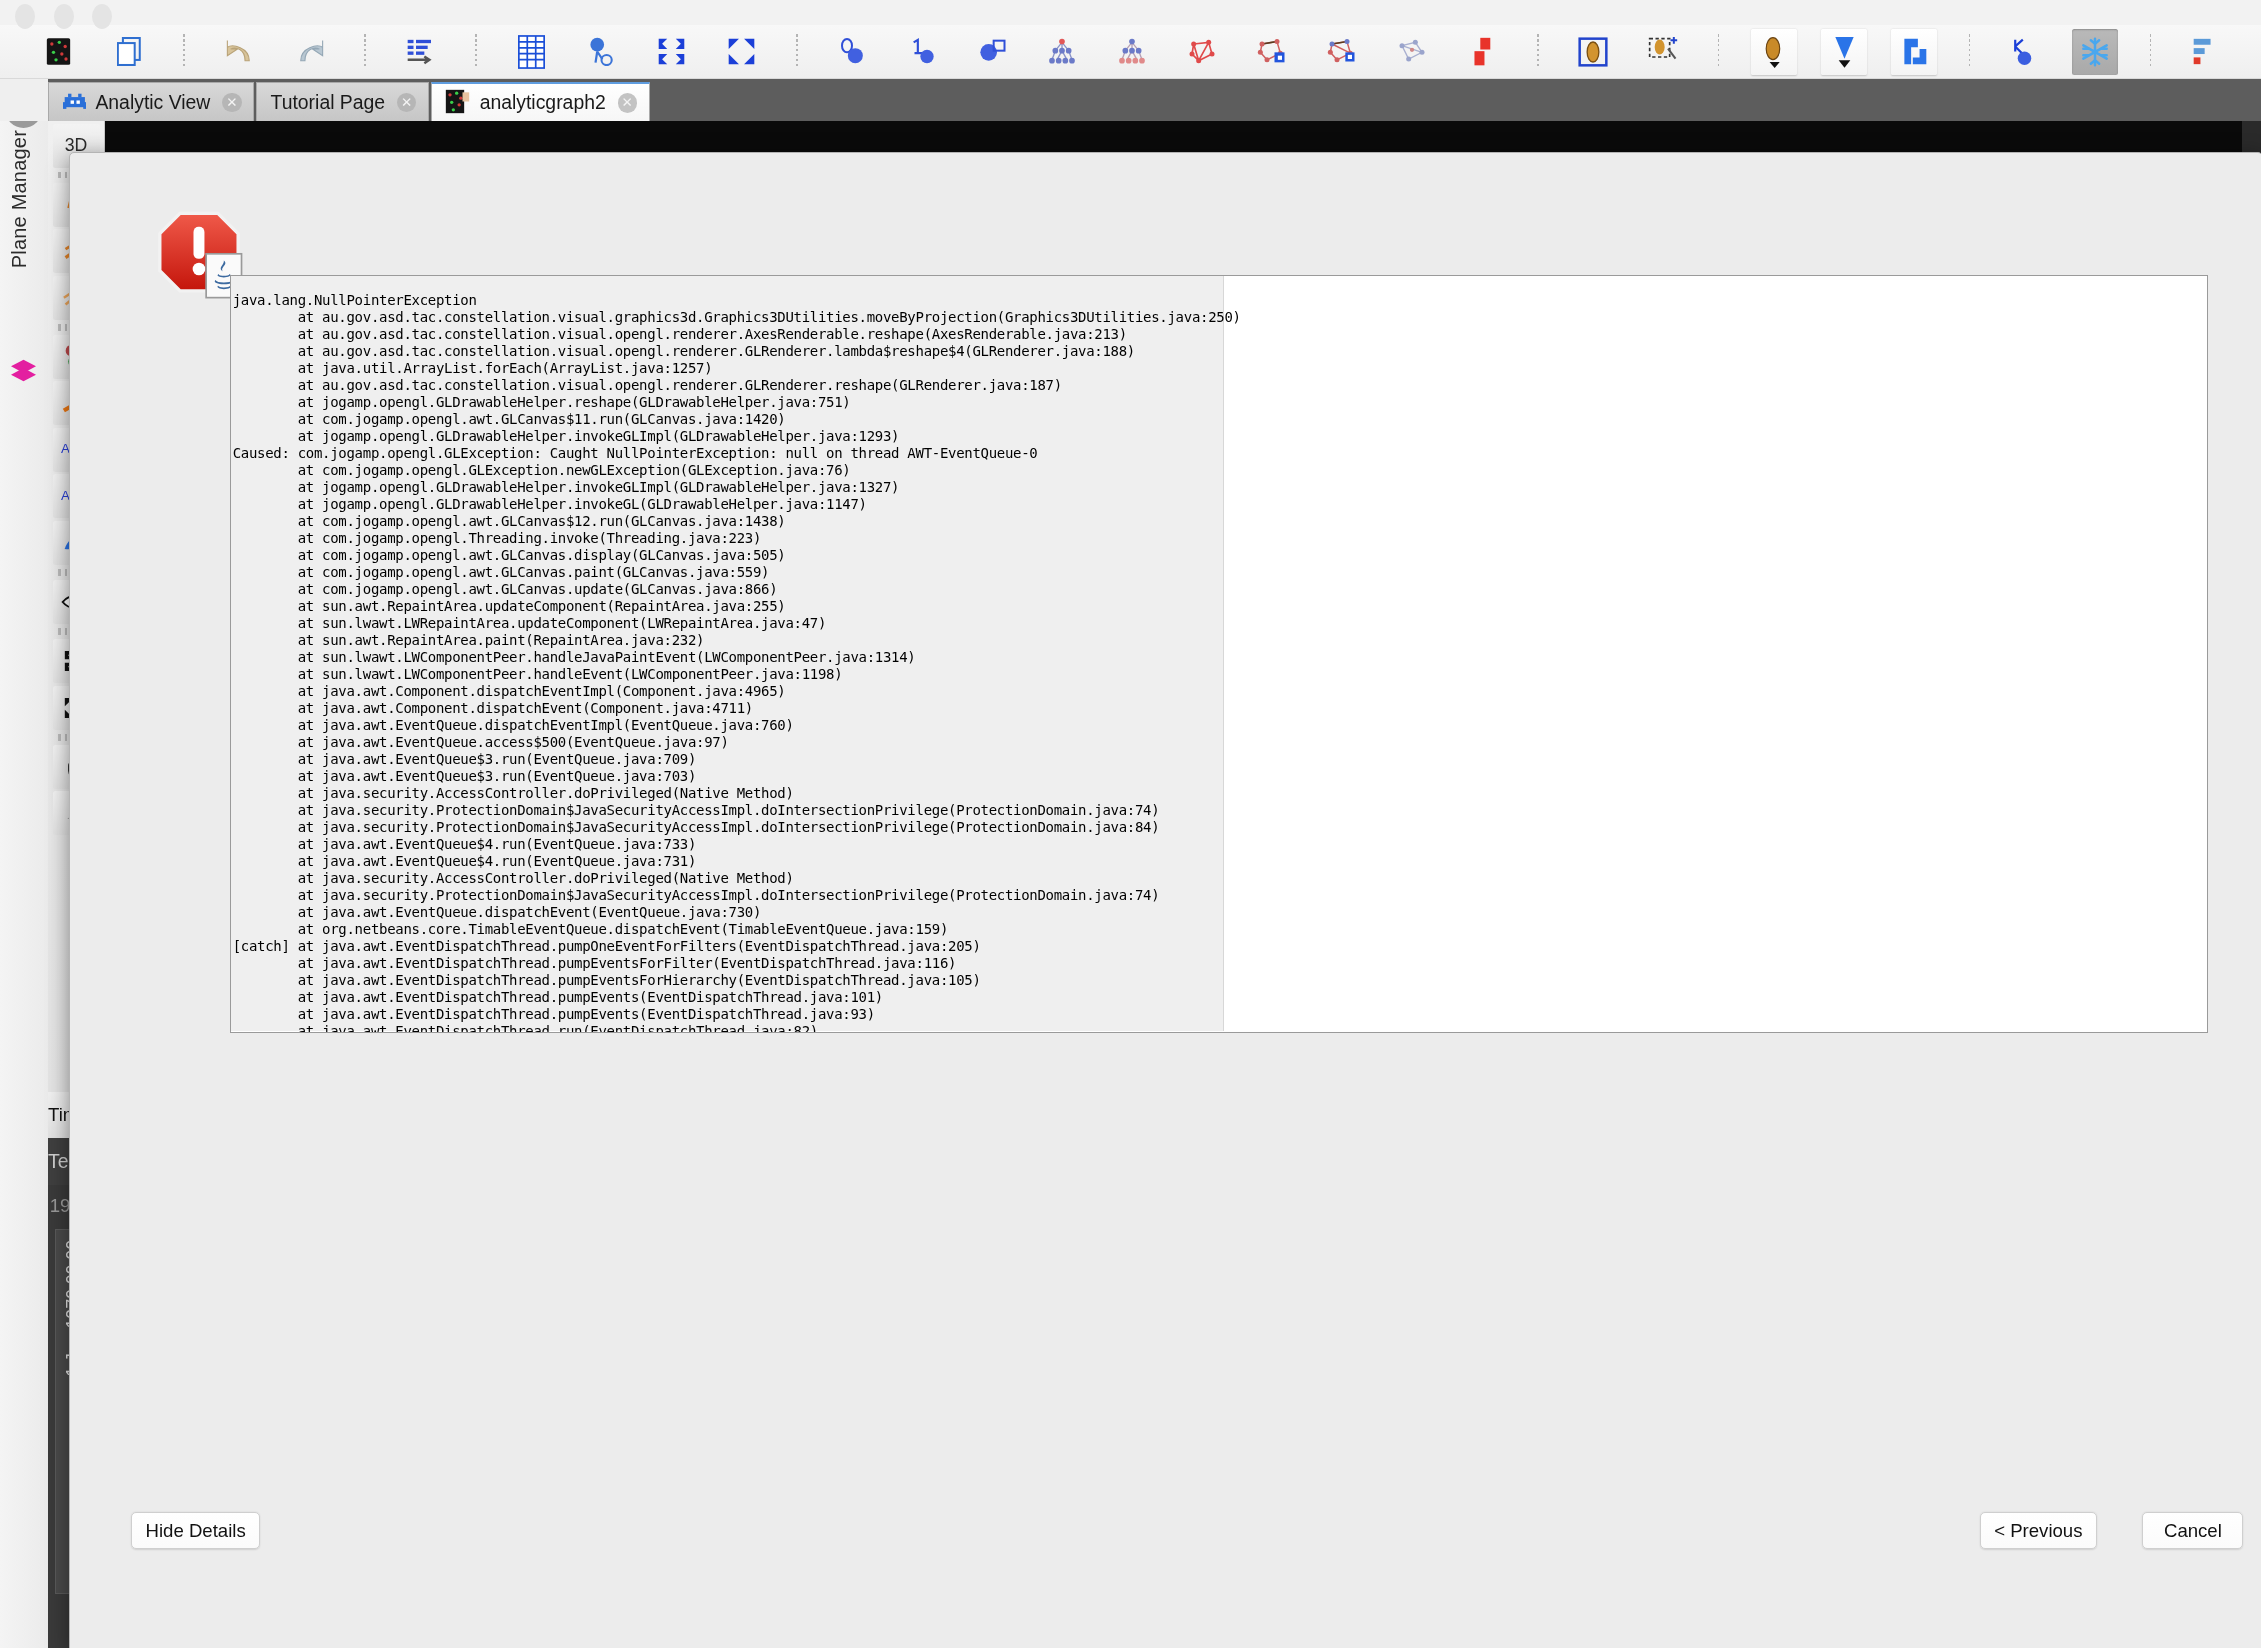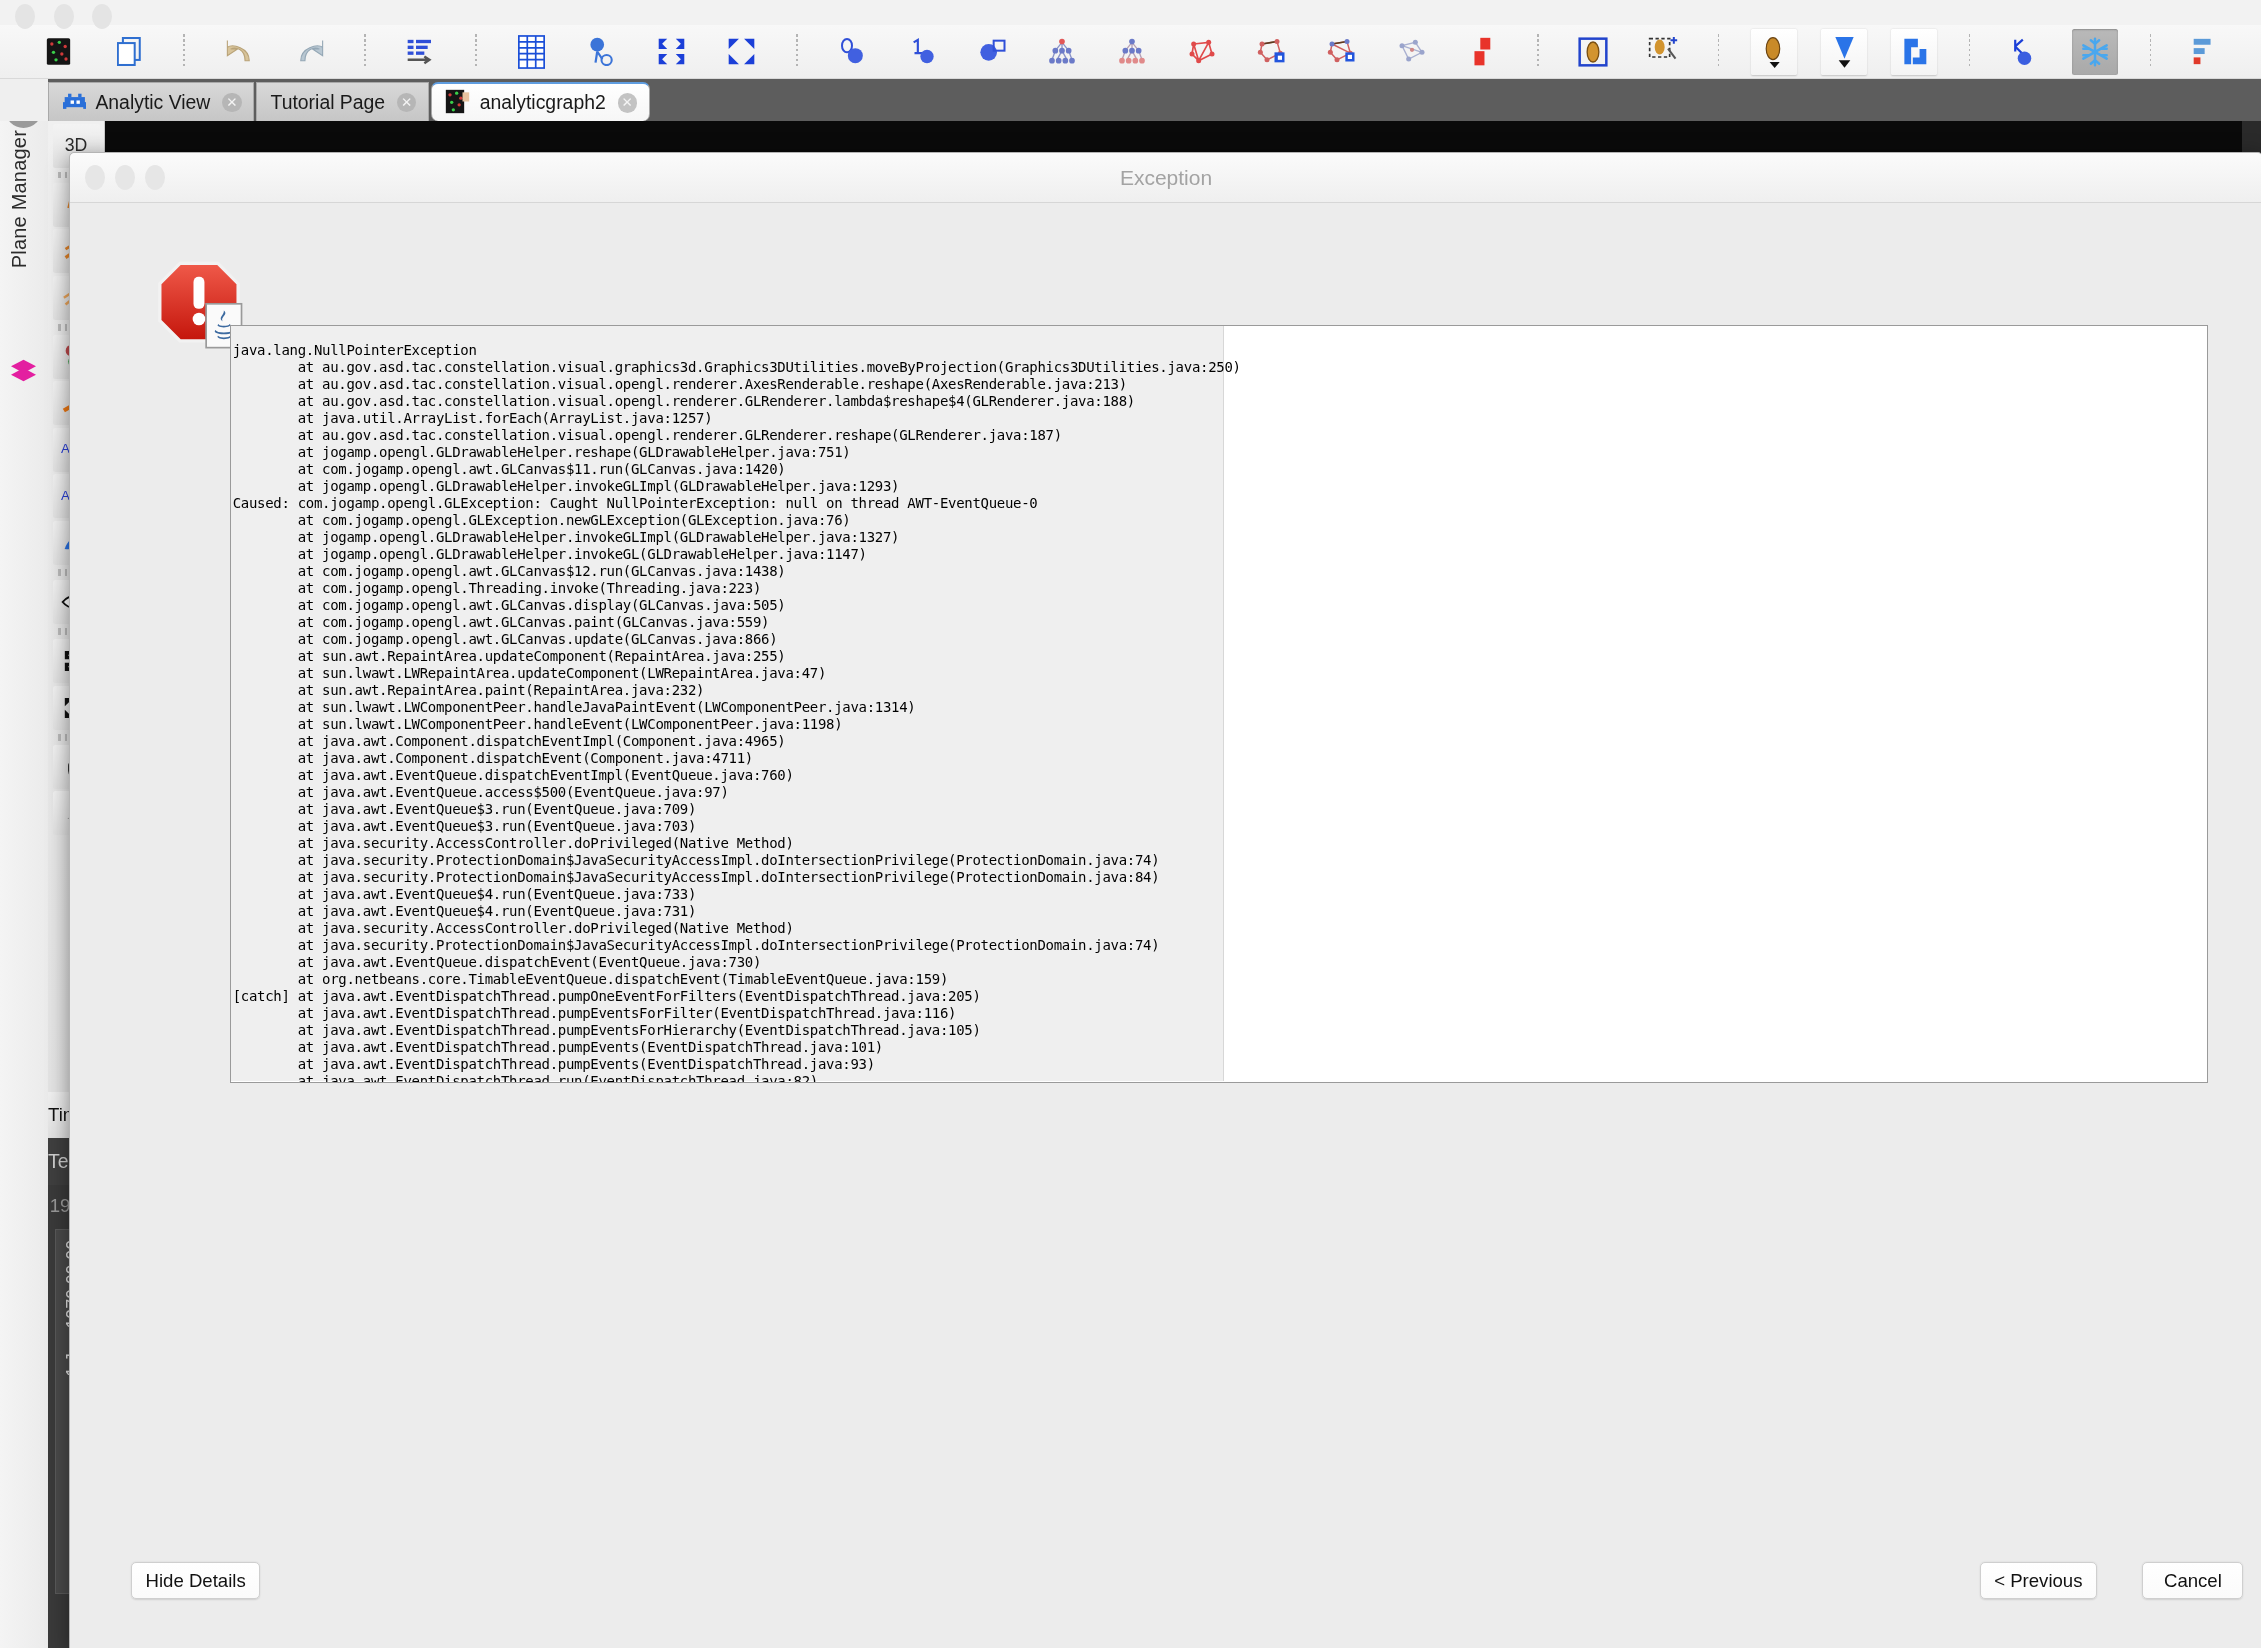--- a/index.html
+++ b/index.html
@@ -109,21 +109,20 @@
     padding: 0 11.8px 0 13.5px;
     background: linear-gradient(#d8d8d8, #c6c6c6);
     border: 0.8px solid #a9a9a9;
     border-bottom: none;
     margin-right: 1.7px;
     position: relative;
   }
   .tab.active {
     background: linear-gradient(#ffffff 0%, #f6f6f6 100%);
     border-top: 2.5px solid #5f9de0;
-    border-radius: 7px;
   }
   .tab .tab-label {
     font-size: 19.4px; color: #1a1a1a; white-space: nowrap;
     margin-right: 11.8px;
   }
   .tab .tab-icon { flex: none; margin-right: 9.3px; }
   .tab-close {
     width: 19.4px; height: 19.4px; border-radius: 50%;
     background: #b6b6b6; color: #f4f4f4;
     font-size: 13.5px; line-height: 19.4px; text-align: center;
@@ -751,28 +750,20 @@
         <span>1 Jan 1970 00:00</span>
       </div>
     </div>
 
     <div class="bg-rightscroll">
       <div class="thumb"></div>
     </div>
   </div>
 
   <div class="dialog">
-    <div class="dlg-titlebar">
-      <div class="dlg-dots">
-        <i></i>
-        <i></i>
-        <i></i>
-      </div>
-      <div class="dlg-title">Exception</div>
-    </div>
 
     <div class="dlg-body">
 
       <div class="err-icon">
         <svg width="89" height="91" viewBox="0 0 105 108">
           <defs>
             <linearGradient id="stopg" x1="0" y1="0" x2="0" y2="1">
               <stop offset="0%" stop-color="#f05a4a"></stop>
               <stop offset="100%" stop-color="#c4150b"></stop>
             </linearGradient>

